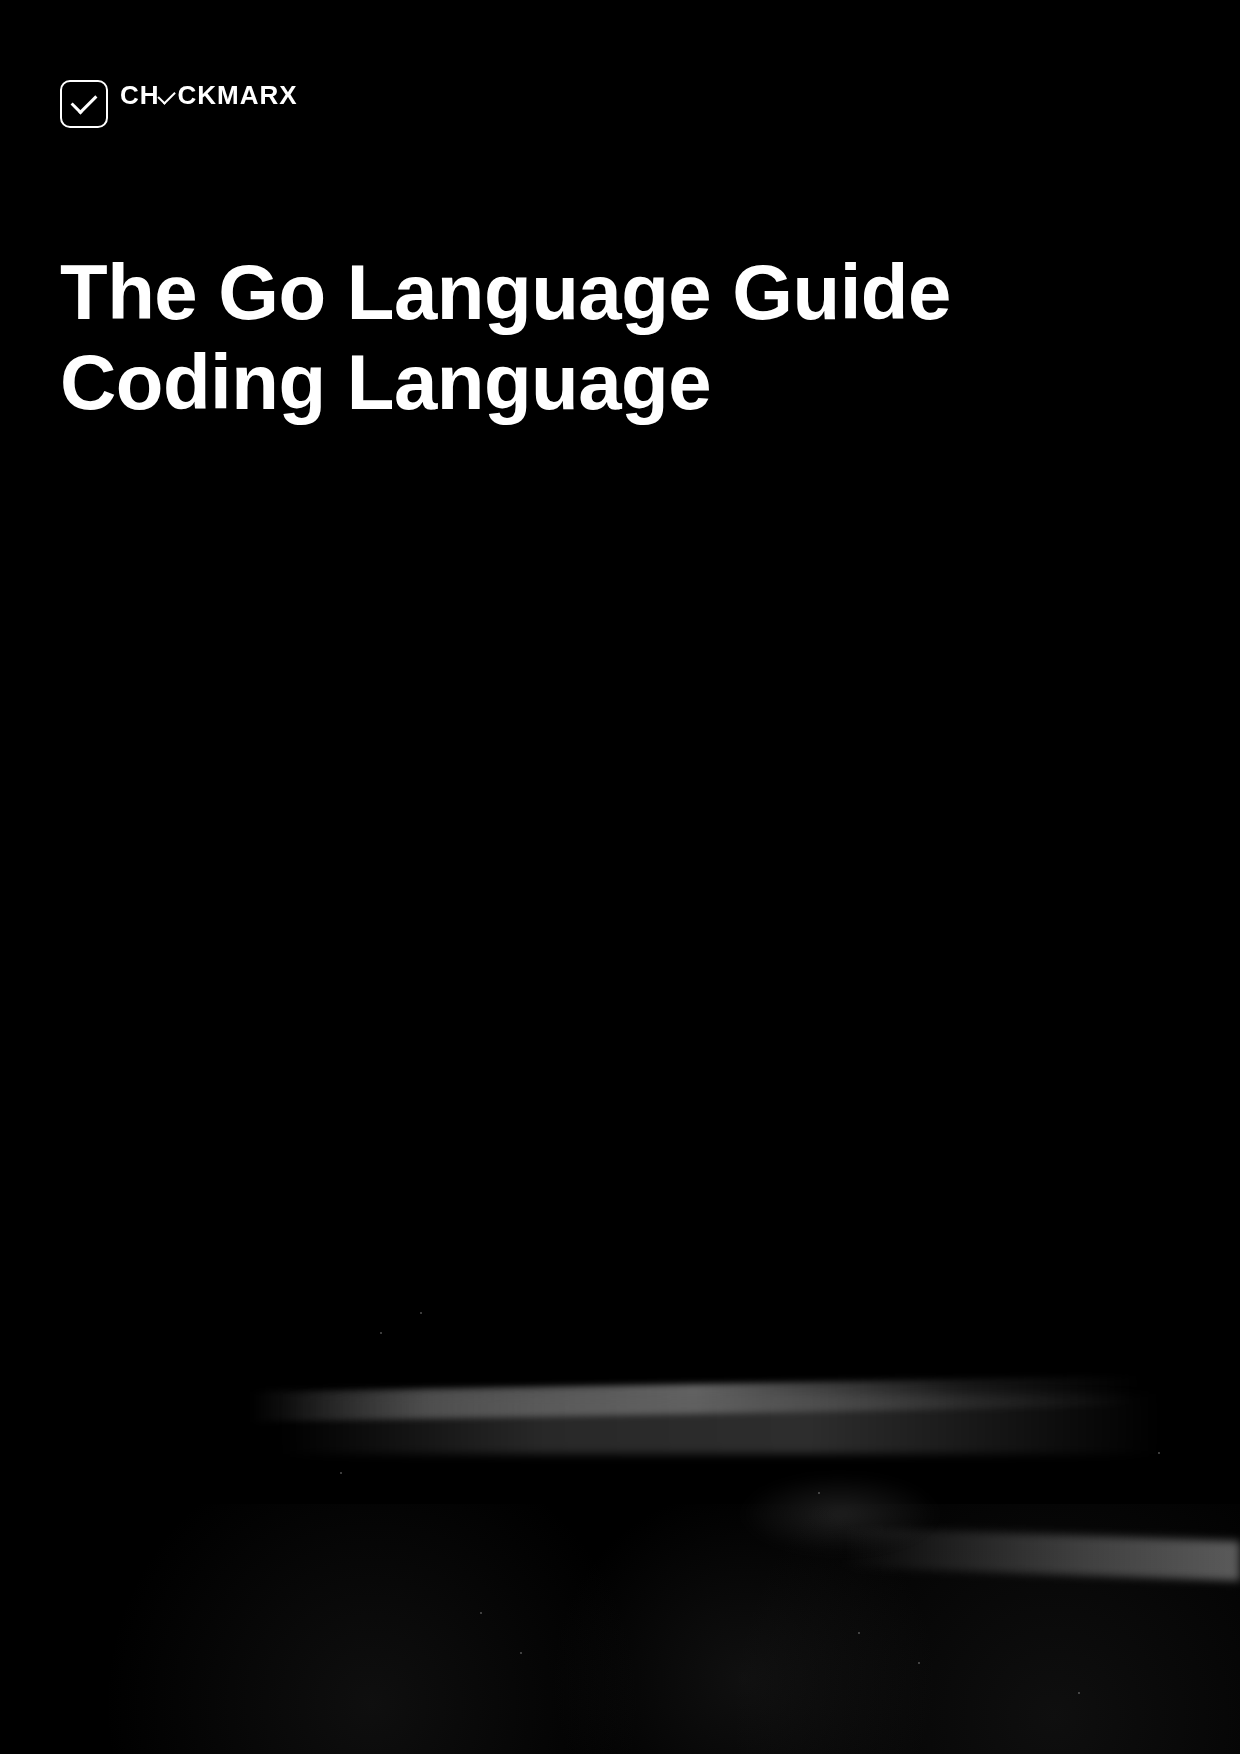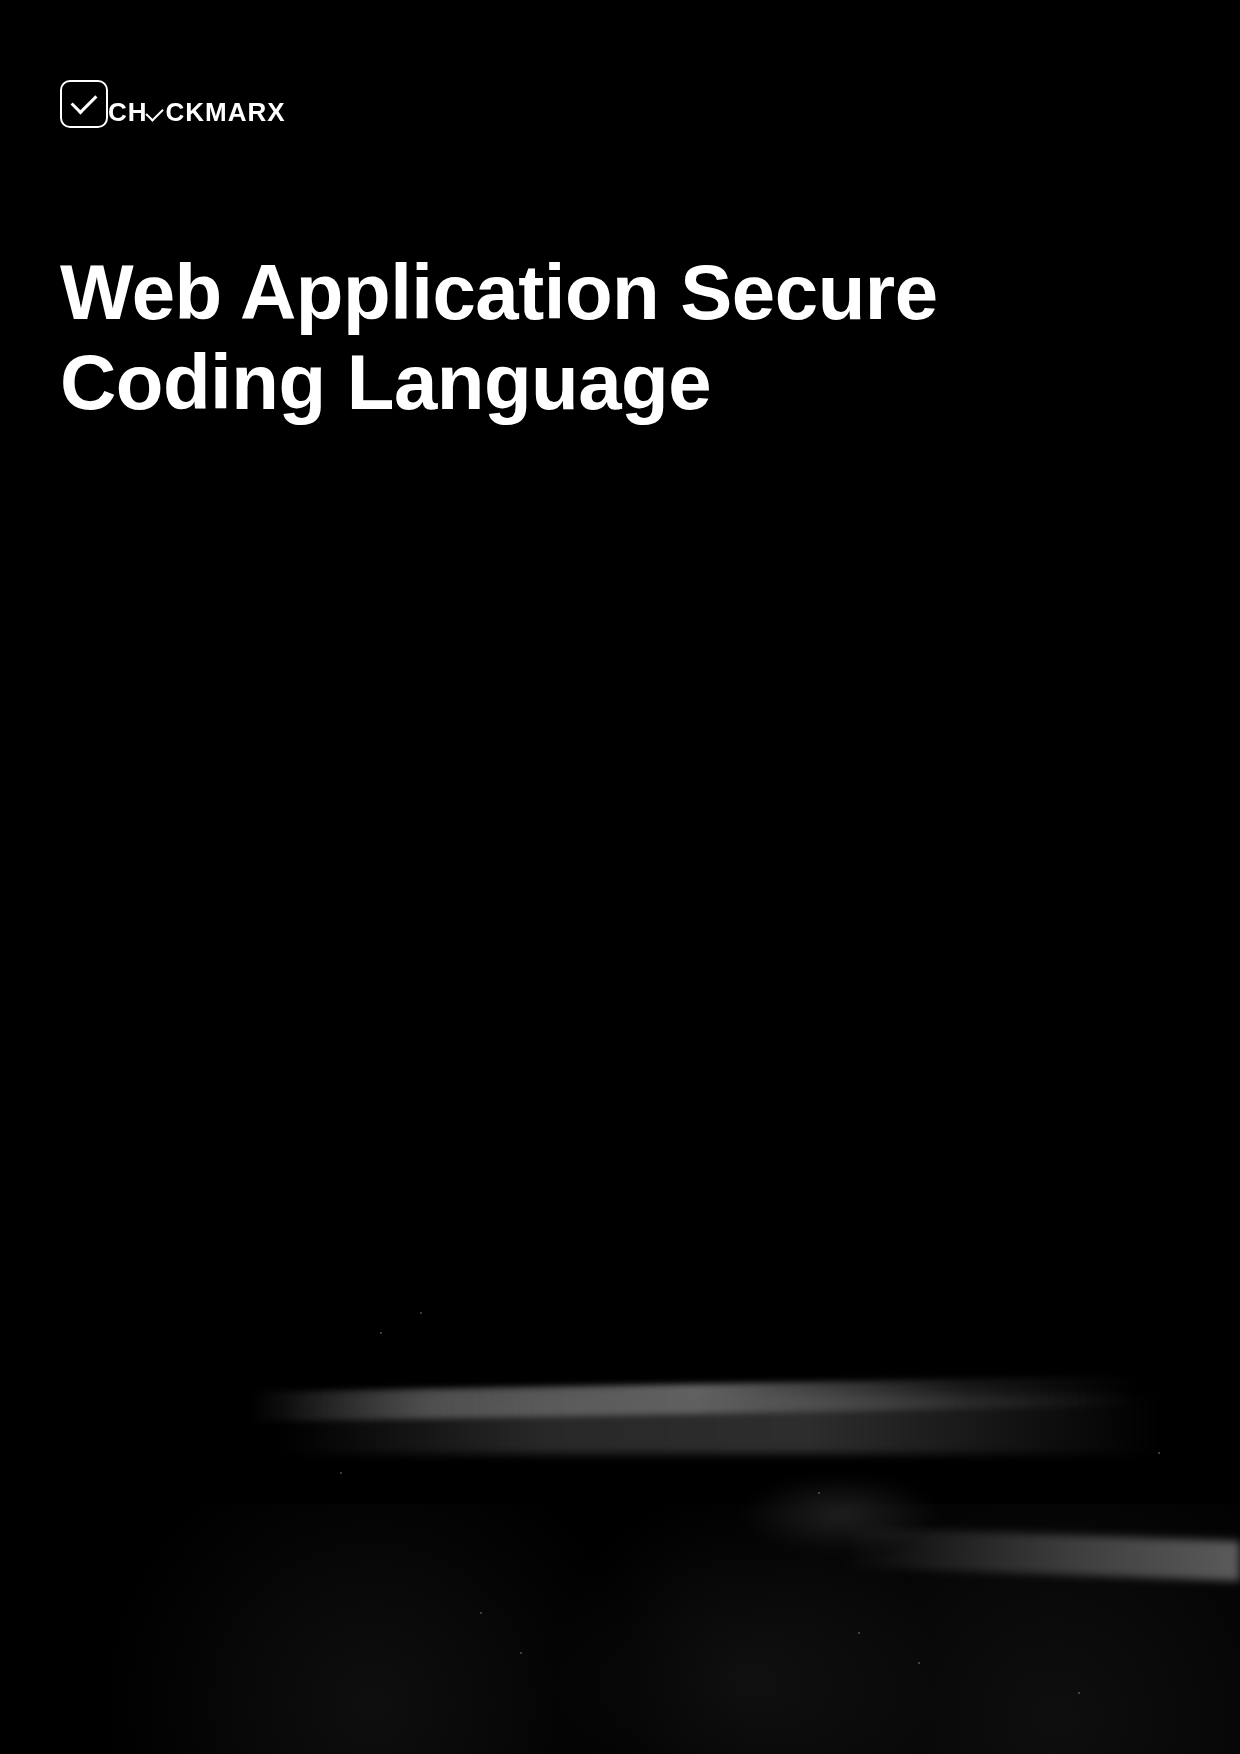--- a/index.html
+++ b/index.html
@@ -19,21 +19,22 @@
     
     .page {
       width: 100%;
       height: 100%;
       position: relative;
       padding: 80px 60px;
     }
     
     .logo-container {
       display: flex;
-      align-items: flex-end;
+      align-items: flex-start;
+      gap: 12px;
       margin-bottom: 120px;
     }
     
     .logo-icon {
       width: 48px;
       height: 48px;
       border: 2.5px solid #ffffff;
       border-radius: 10px;
       display: flex;
       align-items: center;
@@ -171,21 +172,21 @@
   <div class="logo-container">
     <div class="logo-icon">
       <div class="logo-checkmark"></div>
     </div>
     <div class="logo-text">
       <span>CH</span><span class="checkmark-inline"></span><span>CKMARX</span>
     </div>
   </div>
 
   <h1 class="title">
-    <span class="title-line">Web Application Secure</span>
+    <span class="title-line">The Go Language Guide</span>
     <span class="title-line">Coding Language</span>
   </h1>
 
   <div class="background-effect">
     <div class="horizon-line"></div>
     <div class="horizon-line-2"></div>
     <div class="light-streak-right"></div>
     <div class="glow-spot"></div>
     <div class="noise-bottom"></div>
     <div class="speckle" style="bottom:420px;left:380px;"></div>

